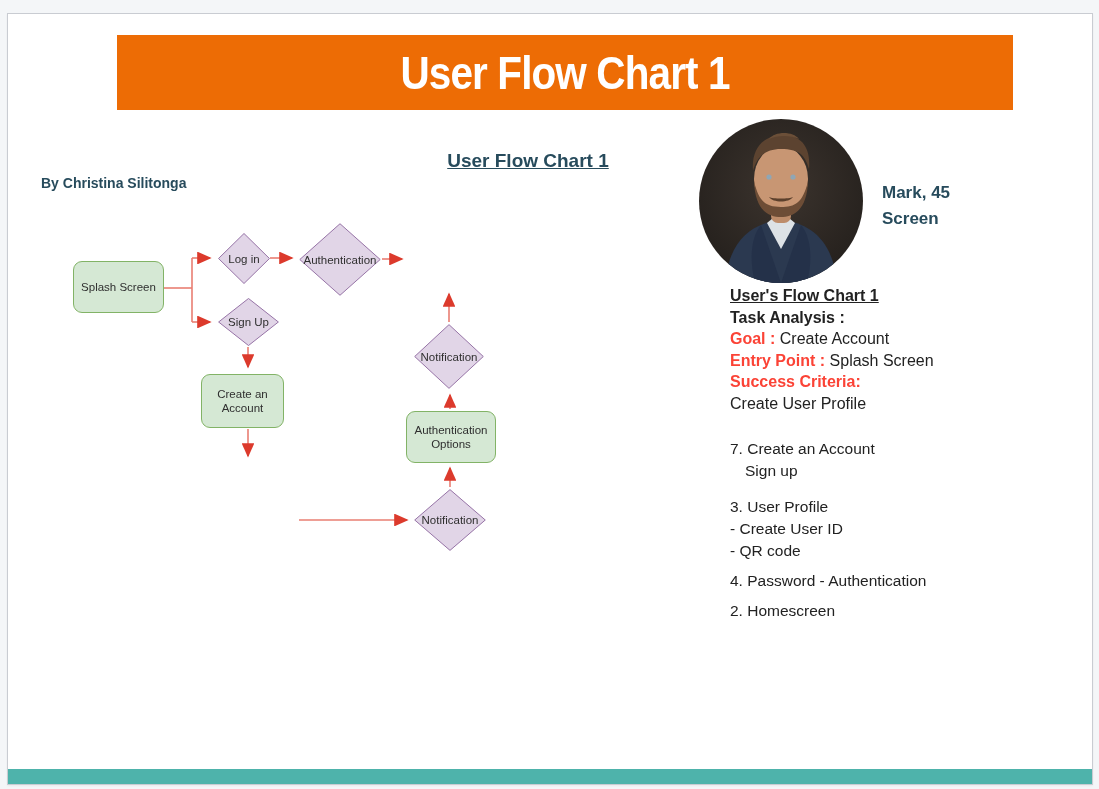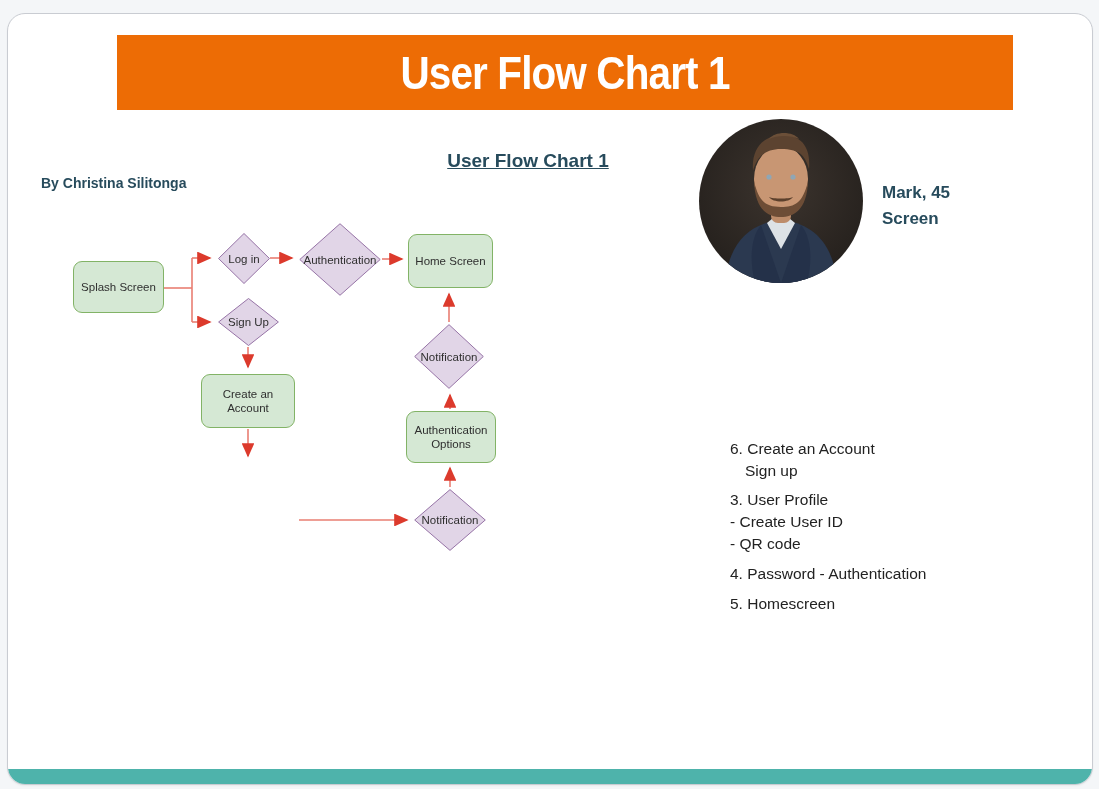--- a/index.html
+++ b/index.html
@@ -1,20 +1,20 @@
 <!DOCTYPE html>
 <html><head>
 <meta charset="utf-8">
 <style>
   * { box-sizing: border-box; margin: 0; padding: 0; }
   html,body { width:1099px; height:789px; overflow:hidden;
     background:#f4f6f8; font-family:"Liberation Sans", sans-serif; }
 
   .slide { position:absolute; left:7px; top:13px; width:1086px; height:772px;
-    background:#ffffff; border:1px solid #c9ccd2; border-radius:18px; overflow:hidden;
+    background:#ffffff; border:1px solid #c9ccd2; border-radius:0; overflow:hidden;
     box-shadow:0 1px 2px rgba(0,0,0,.05); }
 
   
   .banner { position:absolute; left:109px; top:21px; width:896px; height:75px;
     background:#ED6C05; display:flex; align-items:center; justify-content:center; }
   .banner-title { color:#ffffff; font-weight:bold; font-size:46px; letter-spacing:-1px;
     transform:scaleX(.88); transform-origin:center; white-space:nowrap; }
 
   
   .subtitle { position:absolute; left:370px; top:136px; width:300px; text-align:center;
@@ -48,21 +48,21 @@
   .analysis { position:absolute; left:722px; top:271px; width:320px;
     font-size:16px; line-height:21.5px; color:#222; }
   .analysis .t1 { font-weight:bold; text-decoration:underline; }
   .analysis .t2 { font-weight:bold; }
   .red { color:#FB4336; font-weight:bold; }
   .val { color:#222; font-weight:normal; }
 
   .tasks { position:absolute; left:722px; top:424px; width:330px;
     font-size:15.5px; line-height:22px; color:#222; }
   .tasks .indent { padding-left:15px; }
-  .tasks .gap21 { margin-top:7px; }
+  .tasks .gap21 { margin-top:14px; }
   .tasks .gap22 { margin-top:8px; }
 
   
   .footer-bar { position:absolute; left:0; right:0; top:755px; height:16px;
     background:#4EB3AB; }
 </style>
 </head>
 <body>
 
 <div class="slide">
@@ -92,22 +92,21 @@
         <path d="M240,333 V353" marker-end="url(#arr)"></path>
         <path d="M240,415 V442" marker-end="url(#arr)"></path>
         <path d="M291,506 H399" marker-end="url(#arr)"></path>
         <path d="M442,473 V454" marker-end="url(#arr)"></path>
         <path d="M442,395 V381" marker-end="url(#arr)"></path>
         <path d="M441,308 V280" marker-end="url(#arr)"></path>
       </g>
     </svg>
 
     <div class="gbox" style="left:65px;top:247px;width:91px;height:52px;">Splash Screen</div>
-    <div class="gbox" style="left:400px;top:220px;width:85px;height:54px;">Home Screen</div>
-    <div class="gbox" style="left:193px;top:360px;width:94px;height:54px;">Create an
+    <div class="gbox" style="left:193px;top:360px;width:83px;height:54px;">Create an
 Account</div>
     <div class="gbox" style="left:398px;top:397px;width:90px;height:52px;">Authentication
 Options</div>
 
     <div class="diamond" style="left:210px;top:219px;width:52px;height:51px;">
       <svg viewBox="0 0 100 100" preserveAspectRatio="none">
         <polygon points="50,1 99,50 50,99 1,50"></polygon>
         </svg>
       <span class="dlabel">Log in</span>
     </div>
@@ -166,25 +165,39 @@
       <circle cx="70" cy="58" r="2.6" fill="#8fa6b5"></circle>
       <circle cx="94" cy="58" r="2.6" fill="#8fa6b5"></circle>
     </svg>
   </div>
 
   <div class="persona-name">
     <div>Mark, 45</div>
     <div>Screen</div>
   </div>
 
+  <div class="analysis">
+    <div class="t1">User's Flow Chart 1</div>
+    <div class="t2">Task Analysis :</div>
+    <div>
+      <span class="red">Goal :</span>
+      <span class="val">Create Account</span>
+    </div>
+    <div>
+      <span class="red">Entry Point :</span>
+      <span class="val">Splash Screen</span>
+    </div>
+    <div class="red">Success Criteria:</div>
+    <div>Create User Profile</div>
+  </div>
 
   <div class="tasks">
-    <div>6. Create an Account</div>
+    <div>7. Create an Account</div>
     <div class="indent">Sign up</div>
     <div class="gap21">3. User Profile</div>
     <div>- Create User ID</div>
     <div>- QR code</div>
     <div class="gap22">4. Password -  Authentication</div>
-    <div class="gap22">5. Homescreen</div>
+    <div class="gap22">2. Homescreen</div>
   </div>
 
   <div class="footer-bar"></div>
 </div>
 
 </body></html>

